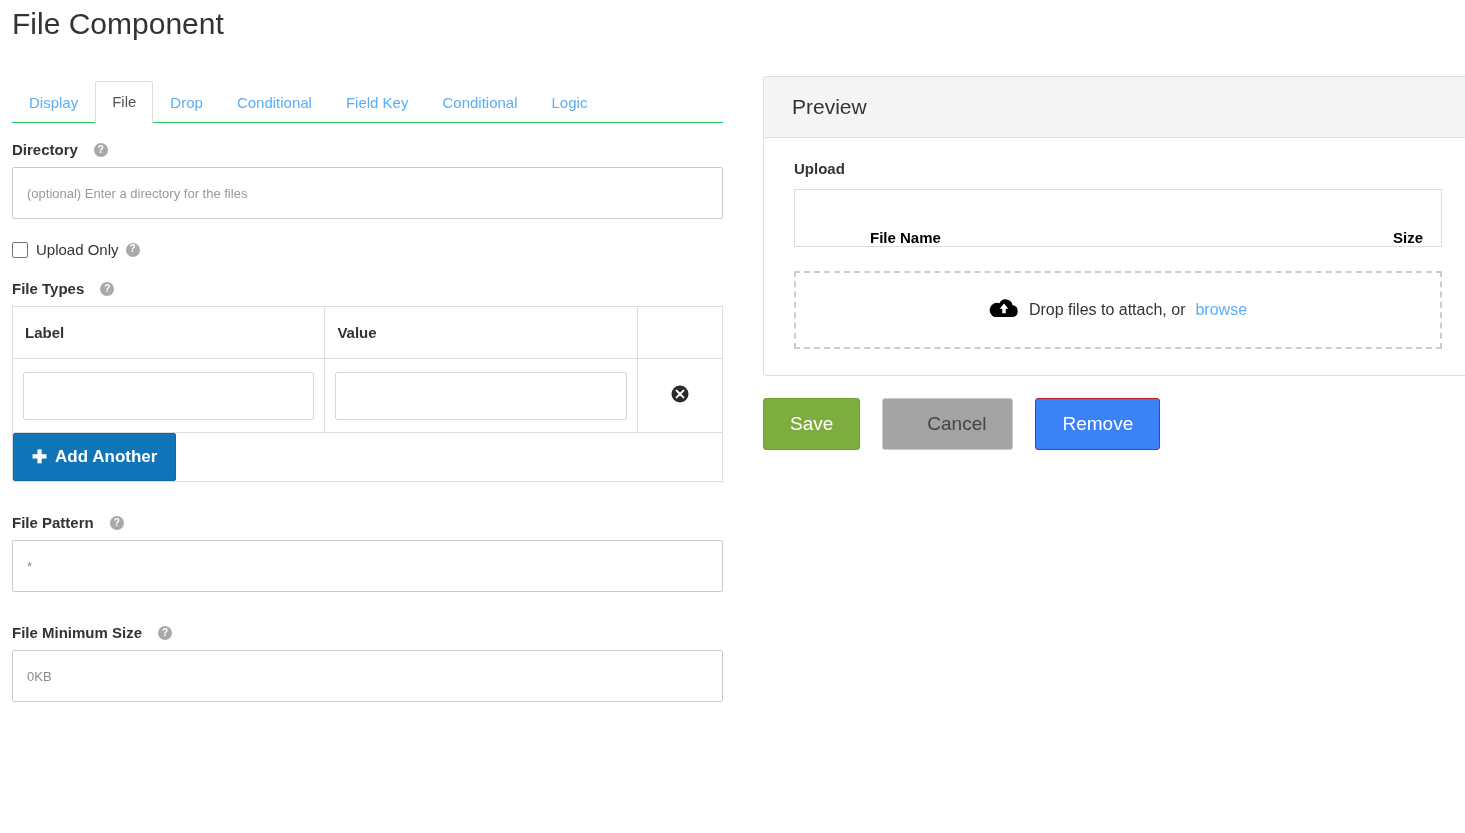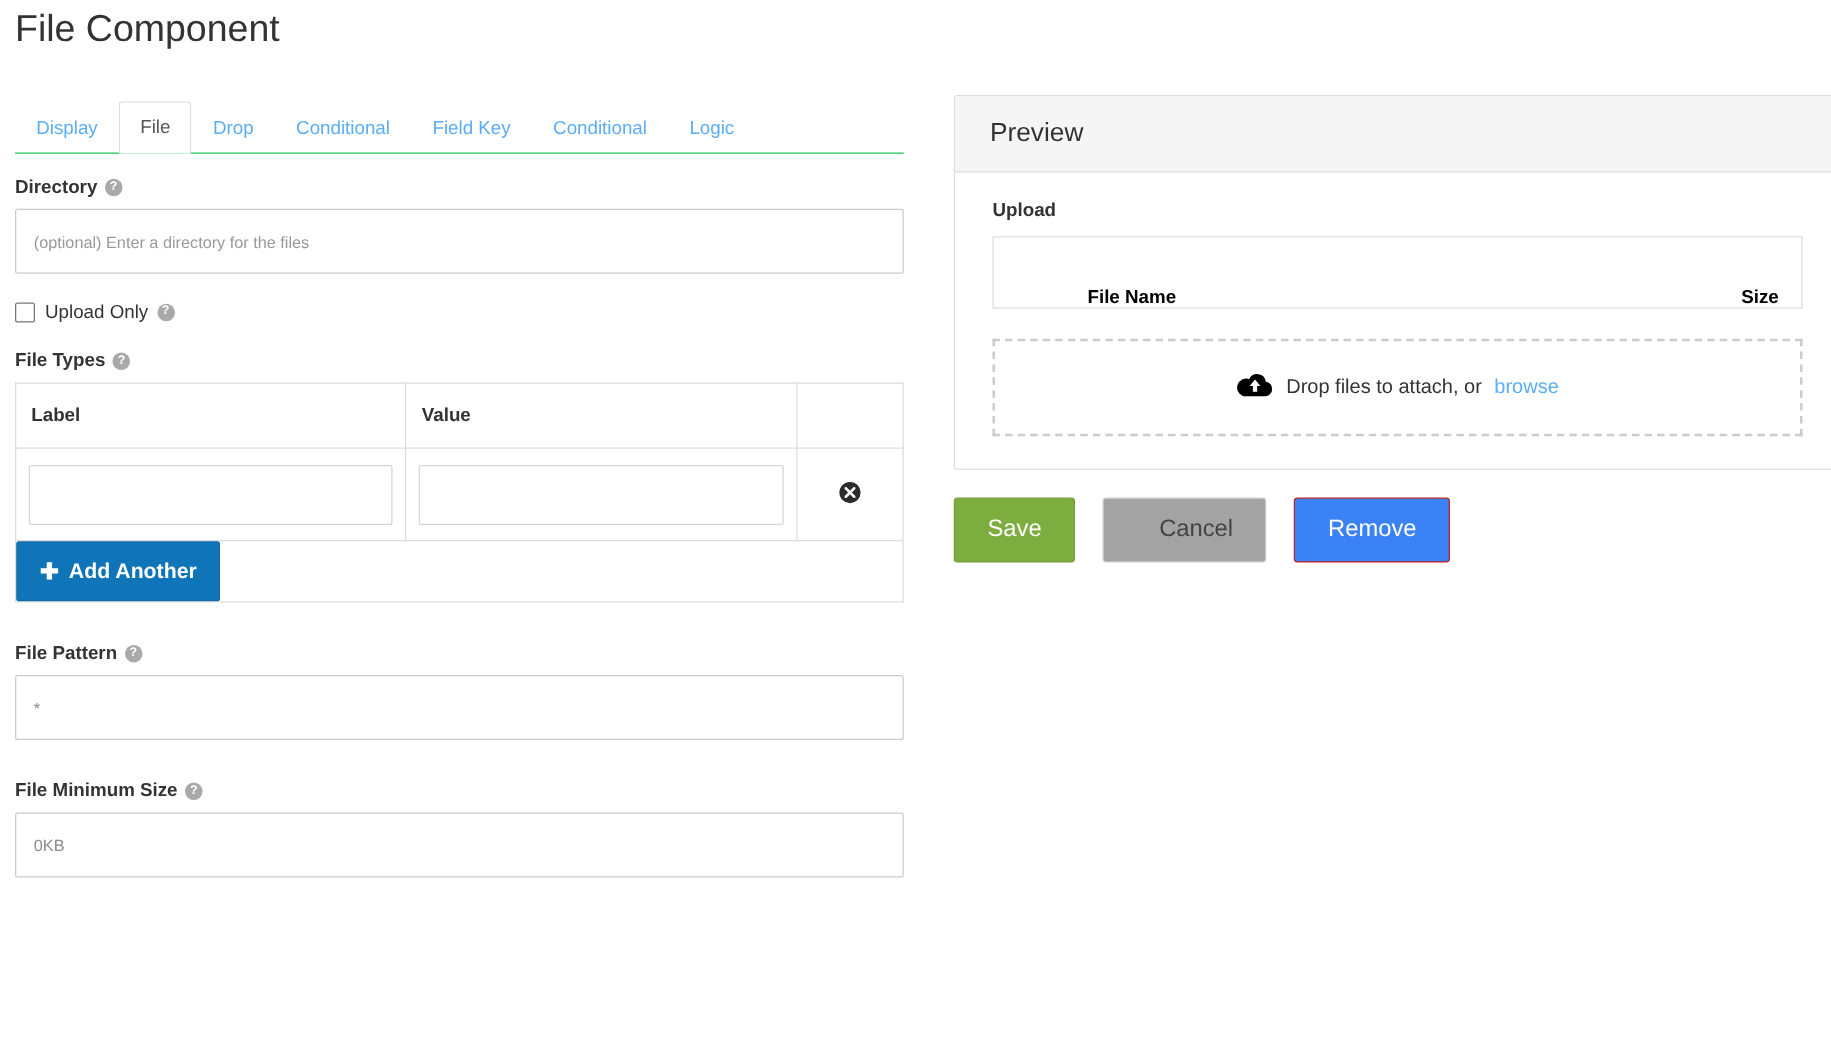--- a/index.html
+++ b/index.html
@@ -46,21 +46,21 @@
     background: #ffffff;
     border: 1px solid #dddddd;
     border-bottom: 1px solid #ffffff;
     border-radius: 3px 3px 0 0;
   }
 
   
   .form { padding-top: 18px; }
   .field-label {
     font-size: 15px; font-weight: bold; color: #333;
-    margin: 0 0 8px 0; display: flex; align-items: center; gap: 6px;
+    margin: 0 0 8px 0; display: flex; align-items: center; gap: 16px;
     line-height: 18px;
   }
   .help-icon {
     display: inline-flex; align-items: center; justify-content: center;
     width: 14px; height: 14px; border-radius: 50%;
     background: #a9a9a9; color: #ffffff;
     font-size: 10px; font-weight: bold; line-height: 1;
     font-family: "Liberation Sans", sans-serif;
     cursor: pointer; flex: none;
     padding-bottom: 1px;

